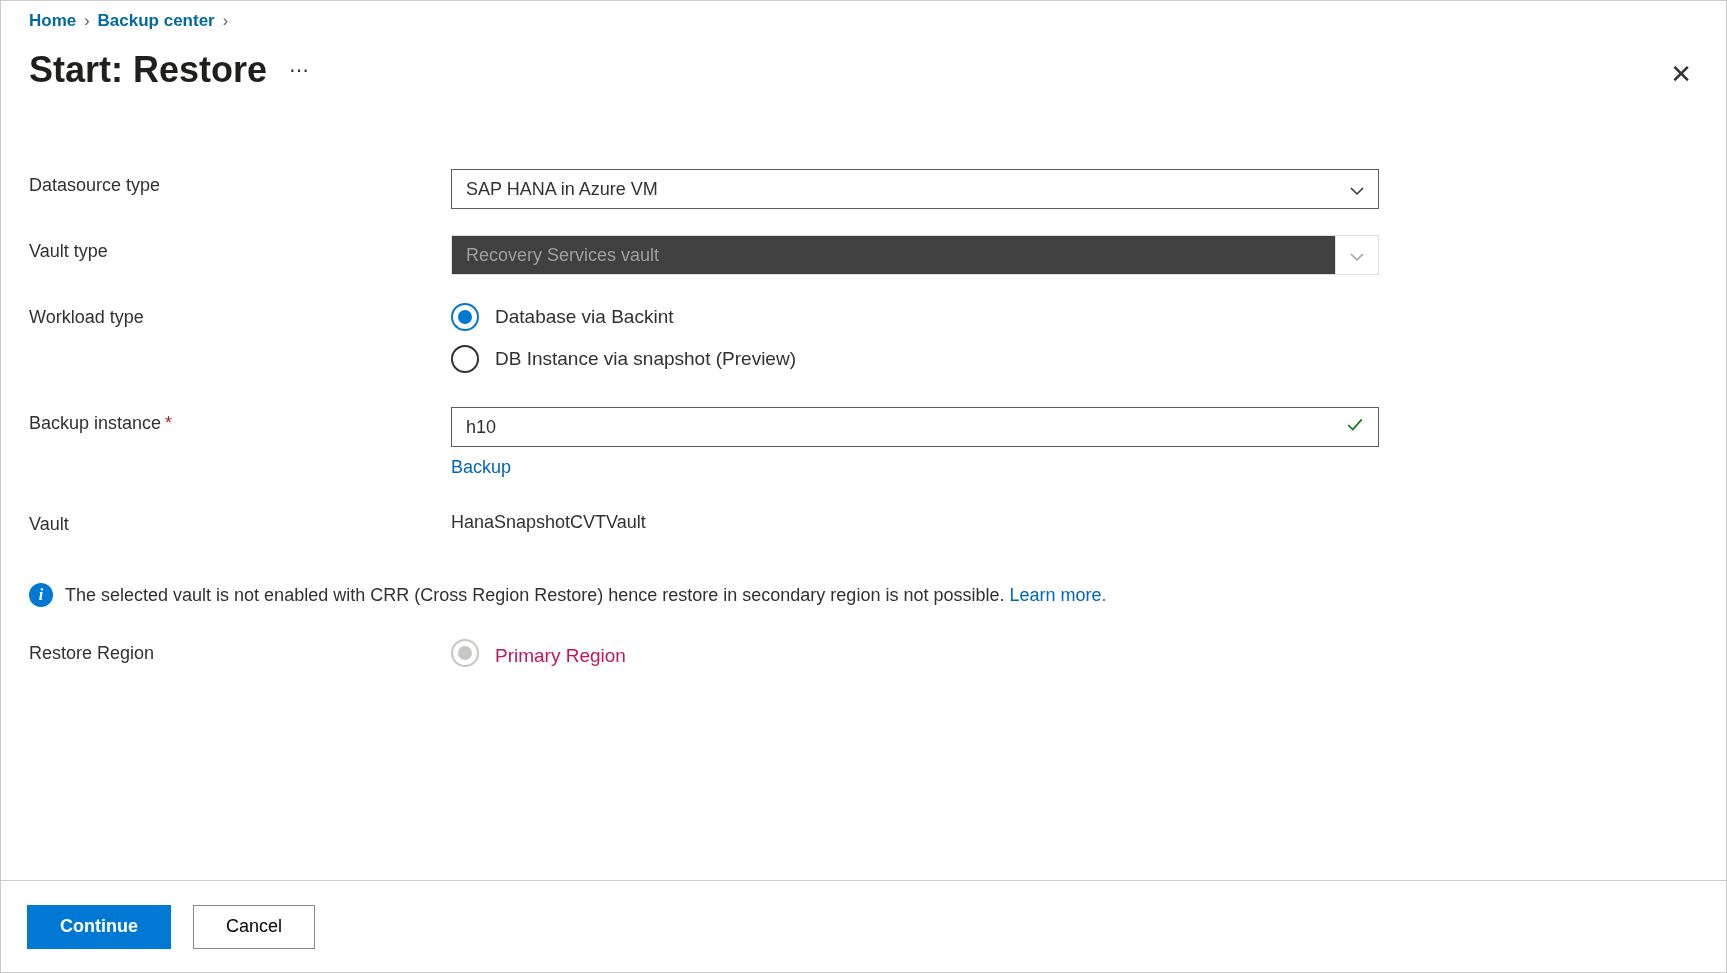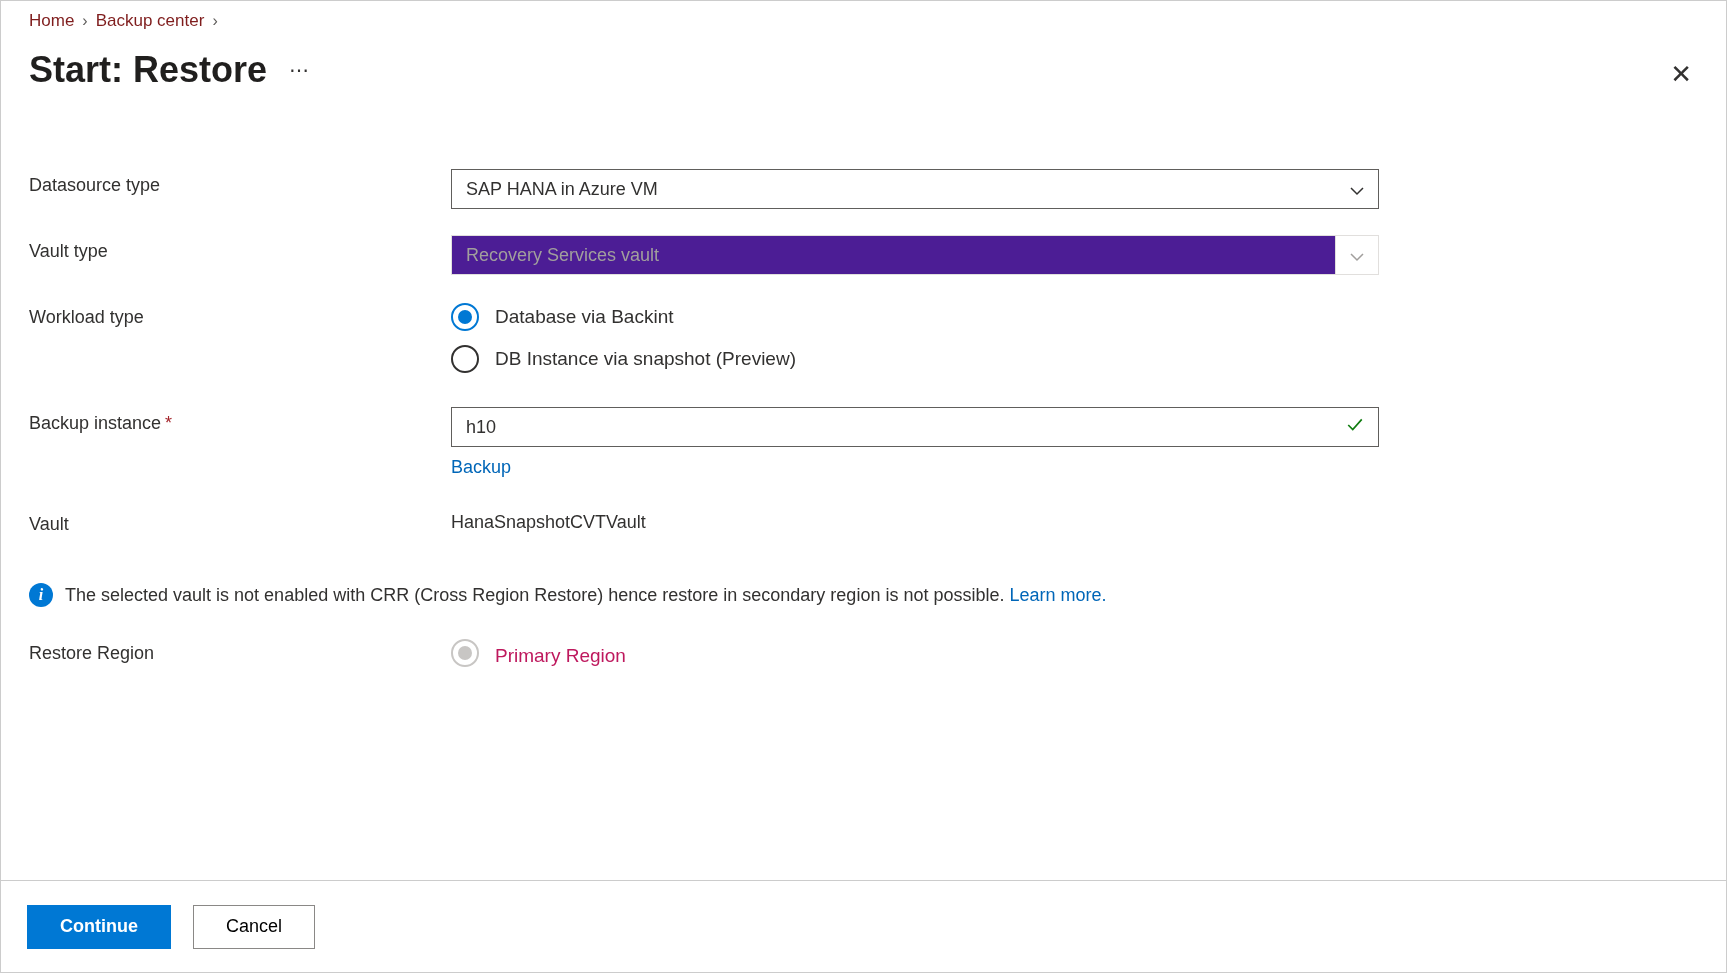--- a/index.html
+++ b/index.html
@@ -18,21 +18,21 @@
     height: 720px;
     overflow: hidden;
   }
   .breadcrumb {
     display: flex;
     align-items: center;
     gap: 8px;
     font-size: 17px;
     margin-bottom: 18px;
   }
-  .breadcrumb a { color: #7f1d1d; text-decoration: none; cursor: pointer; }
+  .breadcrumb a { color: #0369a1; text-decoration: none; cursor: pointer; font-weight: bold; }
   .breadcrumb .chev { color: #605e5c; font-size: 16px; }
   .title-row {
     display: flex;
     align-items: flex-end;
     justify-content: space-between;
     margin-bottom: 78px;
   }
   .title-left { display: flex; align-items: center; gap: 22px; }
   h1 { font-size: 36px; font-weight: 600; color: #201f1e; }
   .more-dots { font-size: 20px; color: #323130; cursor: pointer; letter-spacing: 2px; }
@@ -55,21 +55,21 @@
     height: 40px;
     display: flex;
     align-items: center;
     justify-content: space-between;
     padding: 0 14px;
     font-size: 18px;
     cursor: pointer;
     background: #fff;
   }
   .select-box.disabled {
-    background: #4c1d95;
+    background: #404040;
     color: #a19f9d;
     border-color: #e1dfdd;
     cursor: default;
   }
   .select-box.disabled .chev-down-part {
     background: #fff;
     margin-right: -14px;
     padding: 0 14px;
     align-self: stretch;
     display: flex;

